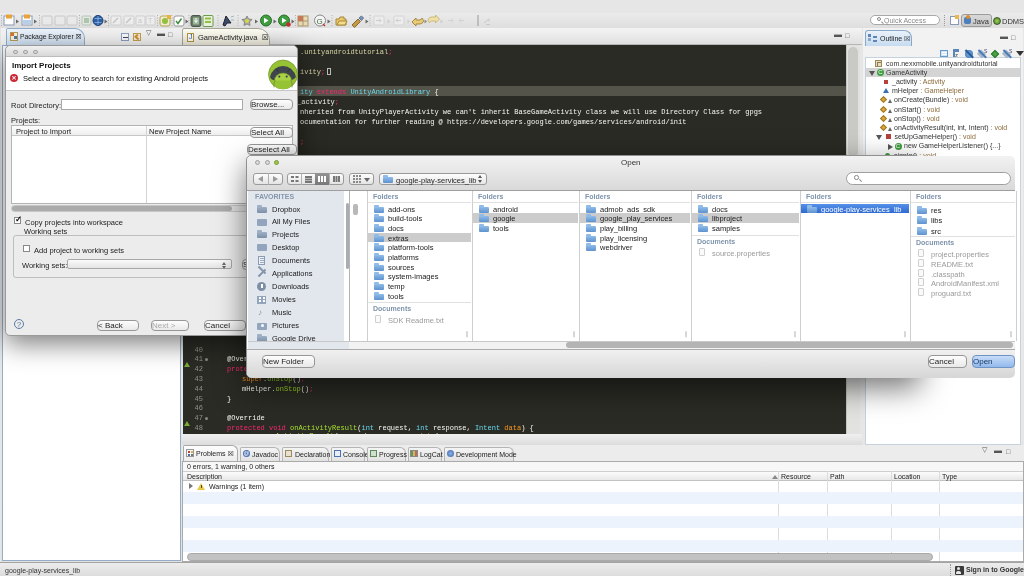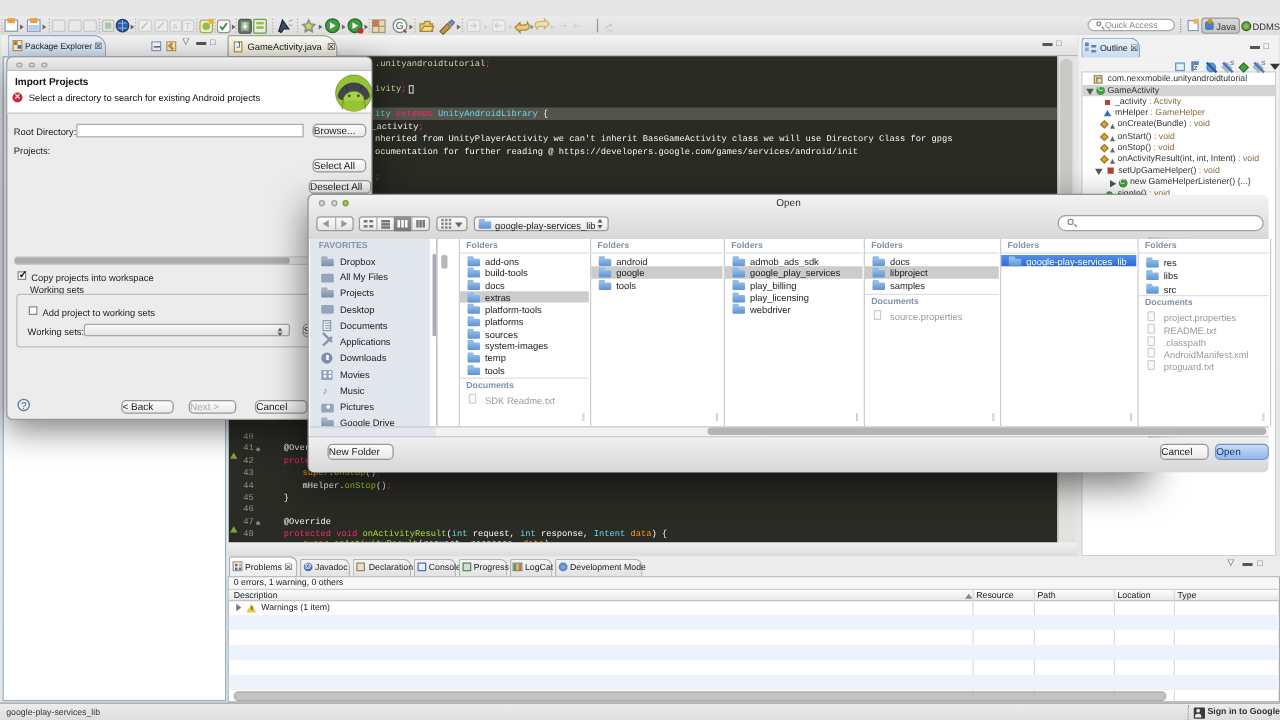--- a/index.html
+++ b/index.html
@@ -336,20 +336,26 @@
   <circle cx="12.3" cy="17.6" r="1.1" fill="#40444c"></circle>
         <circle cx="19.7" cy="17.6" r="1.1" fill="#40444c"></circle>
   <path d="M11.5 13l-2.5-3.5M20.5 13l2.5-3.5" stroke="#2e3238" stroke-width="0.9"></path>
   <path d="M7 22 h18 v2 a7 7 0 0 1 -7 6 h-4 a7 7 0 0 1 -7 -6 z" fill="#96c333"></path>
   <path d="M8 21.5 q -2 4 -1 7 M24 21.5 q 2 4 1 7" fill="none" stroke="#6a8a20" stroke-width="0.7"></path>
  </svg>
  <div class="tx" style="left:5px;top:54.5px;font-size:7.5px">Root Directory:</div>
  <div class="a" style="left:55px;top:52.5px;width:182px;height:11px;background:#fff;border:1px solid #a8a8a8"></div>
  <div class="btn" style="left:244px;top:52.5px;width:43px;height:11px">Browse...</div>
  <div class="tx" style="left:5px;top:69.5px;font-size:7.5px">Projects:</div>
+ <div class="a" style="left:5px;top:79px;width:282px;height:79px;background:#fff;border:1px solid #b4b4b4">
+  <div class="a" style="left:0;top:0;width:280px;height:10px;background:linear-gradient(#fdfdfd,#eee);border-bottom:1px solid #c6c6c6"></div>
+  <div class="tx" style="left:4px;top:1px;font-size:7.5px">Project to Import</div>
+  <div class="tx" style="left:137px;top:1px;font-size:7.5px">New Project Name</div>
+  <div class="a" style="left:134px;top:0;width:1px;height:77px;background:#d4d4d4"></div>
+ </div>
  <div class="btn" style="left:244px;top:81px;width:43px;height:11px">Select All</div>
  <div class="btn" style="left:241px;top:98px;width:50px;height:11px">Deselect All</div>
  <div class="a" style="left:5px;top:159px;width:282px;height:7px;background:#e2e2e2;border:1px solid #c6c6c6;border-radius:4px"></div>
  <div class="a" style="left:6px;top:160px;width:220px;height:5px;background:#ababab;border-radius:3px"></div>
  <div class="a" style="left:8px;top:171px;width:7px;height:7px;background:#fff;border:1px solid #888"></div>
  <div class="tx" style="left:9px;top:167.5px;font-size:8.5px;color:#111;font-weight:bold">✓</div>
  <div class="tx" style="left:19px;top:171.5px;font-size:7.5px">Copy projects into workspace</div>
  <div class="tx" style="left:16px;top:180.5px;font-size:7.5px;background:#ececec;padding:0 2px">Working sets</div>
  <div class="a" style="left:7px;top:189px;width:278px;height:43px;border:1px solid #bdbdbd;border-radius:3px"></div>
  <div class="a" style="left:17px;top:199px;width:7px;height:7px;background:#fff;border:1px solid #888"></div>

